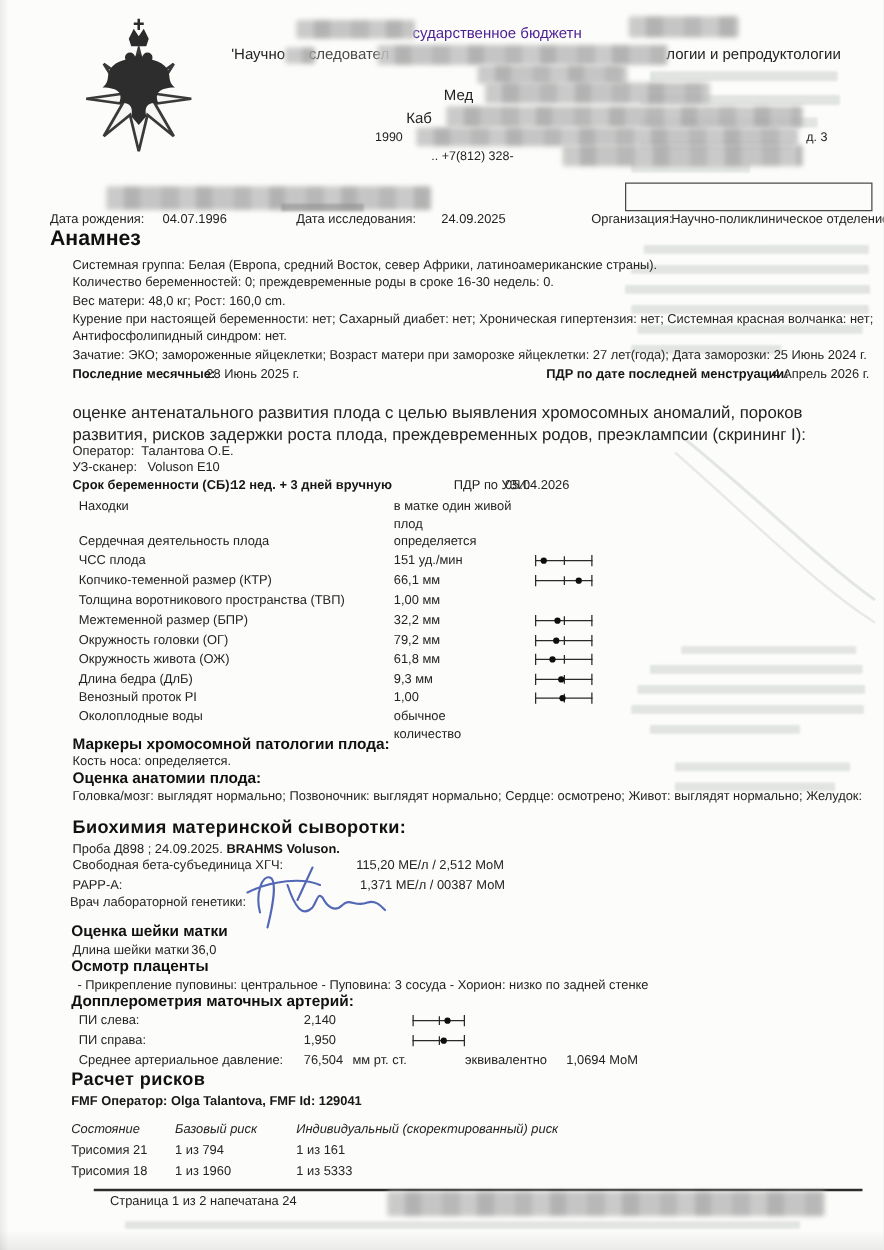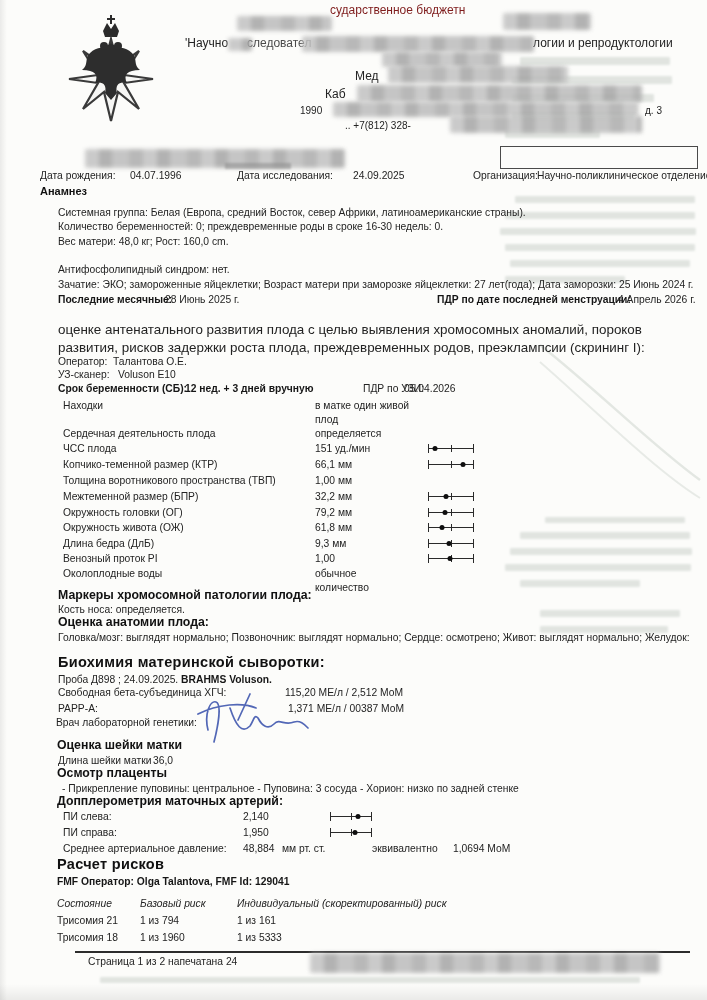--- a/index.html
+++ b/index.html
@@ -7,21 +7,21 @@
     position:relative;width:707px;height:1000px;margin:0 auto;
     background:#fcfcfa;overflow:hidden;
     font-family:"Liberation Sans","DejaVu Sans",sans-serif;
     font-size:10.3px;color:#232323;
   }
   .r{position:absolute;white-space:nowrap;line-height:12px;}
   .b{font-weight:bold;color:#161616;}
   .it{font-style:italic;}
   .t12{font-size:12px;}
   .t10{font-size:10px;}
-  .h-anam{font-size:11px;font-weight:bold;color:#111;}
+  .h-anam{font-size:17px;font-weight:bold;color:#111;}
   .h-sec{font-size:12.3px;font-weight:bold;color:#111;}
   .h-big{font-size:14.5px;font-weight:bold;color:#111;letter-spacing:.3px;}
   .ustitle{font-size:13.4px;line-height:18px;}
   .blur{
     position:absolute;border-radius:2px;opacity:.85;filter:blur(2px);
     background:repeating-linear-gradient(90deg,#c2c2c2 0 14px,#a6a6a6 14px 27px,#bcbcbc 27px 44px,#adadad 44px 58px);
   }
   .ghost{position:absolute;background:#c7cec8;opacity:.5;filter:blur(1px);border-radius:1px;}
   .cellbox{position:absolute;border:1px solid #4a4a4a;background:transparent;}
   .ebar{position:absolute;width:46px;height:9px;}
@@ -69,21 +69,21 @@
   <svg class="r" style="left:55px;top:13px" width="112" height="118" viewBox="0 0 112 118">
     <rect x="55" y="2" width="2" height="9" fill="#2b2b2b"></rect>
     <rect x="52" y="5" width="8" height="2" fill="#2b2b2b"></rect>
     <path d="M48 18 L52 10 L56 16 L60 10 L64 18 L62 24 L50 24 Z" fill="#2b2b2b"></path>
     <polygon points="56,26 63,53 84,38 69,62 98,66 69,70 84,96 63,79 56,108 49,79 28,96 43,70 14,66 43,62 28,38 49,53" fill="#f6f6f4" stroke="#3a3a3a" stroke-width="2.2"></polygon>
     <path d="M56 30 C50 36 42 33 35 40 C29 46 34 52 27 57 C40 57 44 62 40 70 C48 68 52 72 50 80 L56 87 L62 80 C60 72 64 68 72 70 C68 62 72 57 85 57 C78 52 83 46 77 40 C70 33 62 36 56 30 Z" fill="#2d2d2d"></path>
     <circle cx="49" cy="33" r="4" fill="#2d2d2d"></circle>
     <circle cx="63" cy="33" r="4" fill="#2d2d2d"></circle>
   </svg>
 
-  <span class="r t12" style="left:330px;top:4px;color:#7f1d1d">сударственное бюджетн</span>
+  <span class="r t12" style="left:330px;top:20px;color:#4c1d95">сударственное бюджетн</span>
   <div class="blur" style="left:237px;top:16px;width:95px;height:15px"></div>
   <div class="blur" style="left:503px;top:13px;width:88px;height:17px"></div>
 
   <span class="r t12" style="left:185px;top:37px">'Научно</span>
   <span class="r t12" style="left:247px;top:37px;color:#4a4a4a">следовател</span>
   <span class="r t12" style="left:533px;top:37px">логии и репродуктологии</span>
   <div class="blur" style="left:228px;top:38px;width:24px;height:13px"></div>
   <div class="blur" style="left:302px;top:36px;width:232px;height:16px"></div>
 
   <div class="blur" style="left:382px;top:52px;width:120px;height:15px"></div>
@@ -108,20 +108,21 @@
   <span class="r" style="left:130px;top:170px">04.07.1996</span>
   <span class="r" style="left:237px;top:170px">Дата исследования:</span>
   <span class="r" style="left:353px;top:170px">24.09.2025</span>
   <span class="r" style="left:473px;top:170px">Организация:</span>
   <span class="r" style="left:537px;top:170px">Научно-поликлиническое отделение</span>
 
   <span class="r h-anam" style="left:40px;top:185px">Анамнез</span>
   <span class="r" style="left:58px;top:207px">Системная группа: Белая (Европа, средний Восток, север Африки, латиноамериканские страны).</span>
   <span class="r" style="left:58px;top:221px">Количество беременностей: 0;  преждевременные роды в сроке 16-30 недель: 0.</span>
   <span class="r" style="left:58px;top:236px">Вес матери: 48,0 кг;  Рост: 160,0 cm.</span>
+  <span class="r" style="left:58px;top:250px">Курение при настоящей беременности: нет;  Сахарный диабет: нет;  Хроническая гипертензия: нет;  Системная красная волчанка: нет;</span>
   <span class="r" style="left:58px;top:264px">Антифосфолипидный синдром: нет.</span>
   <span class="r" style="left:58px;top:279px">Зачатие: ЭКО; замороженные яйцеклетки;  Возраст матери при заморозке яйцеклетки: 27 лет(года); Дата заморозки: 25 Июнь 2024 г.</span>
   <span class="r b" style="left:58px;top:294px">Последние месячные:</span>
   <span class="r" style="left:165px;top:294px">28 Июнь 2025 г.</span>
   <span class="r b" style="left:437px;top:294px">ПДР по дате последней менструации:</span>
   <span class="r" style="left:618px;top:294px">4 Апрель 2026 г.</span>
 
   <span class="r ustitle" style="left:58px;top:321px">оценке антенатального развития плода с целью выявления хромосомных аномалий, пороков</span>
   <span class="r ustitle" style="left:58px;top:339px">развития, рисков задержки роста плода, преждевременных родов, преэклампсии (скрининг I):</span>
 
@@ -255,21 +256,21 @@
   <span class="r" style="left:63px;top:827px">ПИ справа:</span>
   <span class="r" style="left:243px;top:827px">1,950</span>
   <span class="ebar" style="left:330px;top:828px;width:42px">
       <span class="ln"></span>
       <span class="tl"></span>
       <span class="tr"></span>
       <span class="tc"></span>
       <span class="dot" style="left: 60%;"></span>
     </span>
   <span class="r" style="left:63px;top:843px">Среднее артериальное давление:</span>
-  <span class="r" style="left:243px;top:843px">48,884</span>
+  <span class="r" style="left:243px;top:843px">76,504</span>
   <span class="r" style="left:282px;top:843px">мм рт. ст.</span>
   <span class="r" style="left:372px;top:843px">эквивалентно</span>
   <span class="r" style="left:453px;top:843px">1,0694 МоМ</span>
 
   <span class="r h-big" style="left:57px;top:858px">Расчет рисков</span>
   <span class="r b" style="left:57px;top:876px">FMF Оператор: Olga Talantova, FMF Id: 129041</span>
 
   <span class="r it" style="left:57px;top:898px">Состояние</span>
   <span class="r it" style="left:140px;top:898px">Базовый риск</span>
   <span class="r it" style="left:237px;top:898px">Индивидуальный (скоректированный) риск</span>

